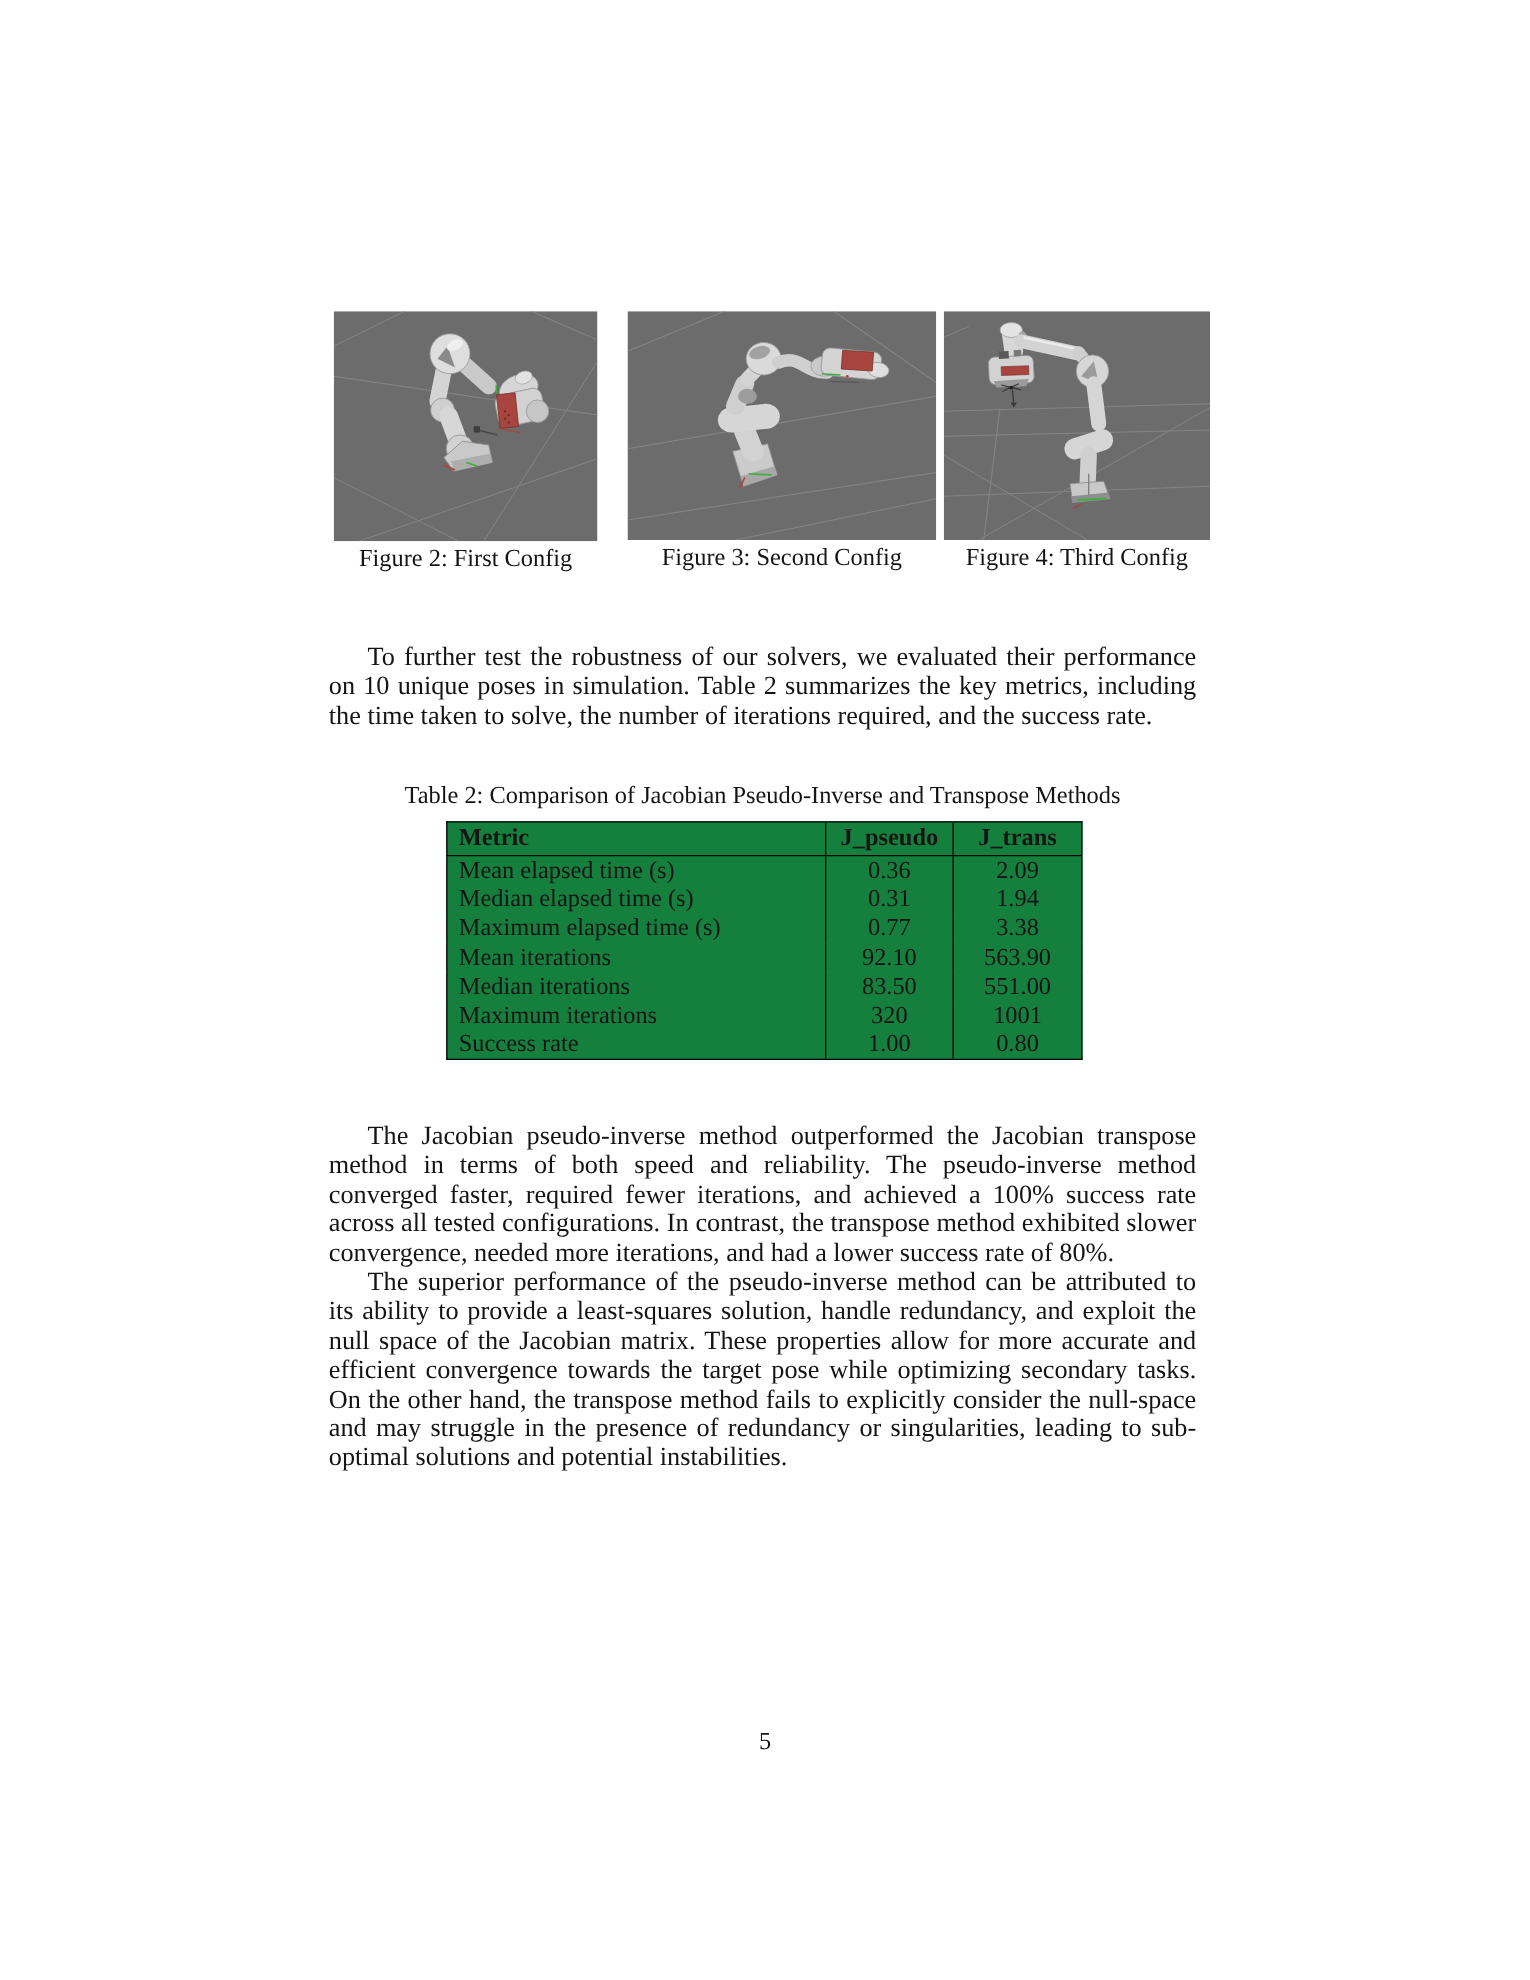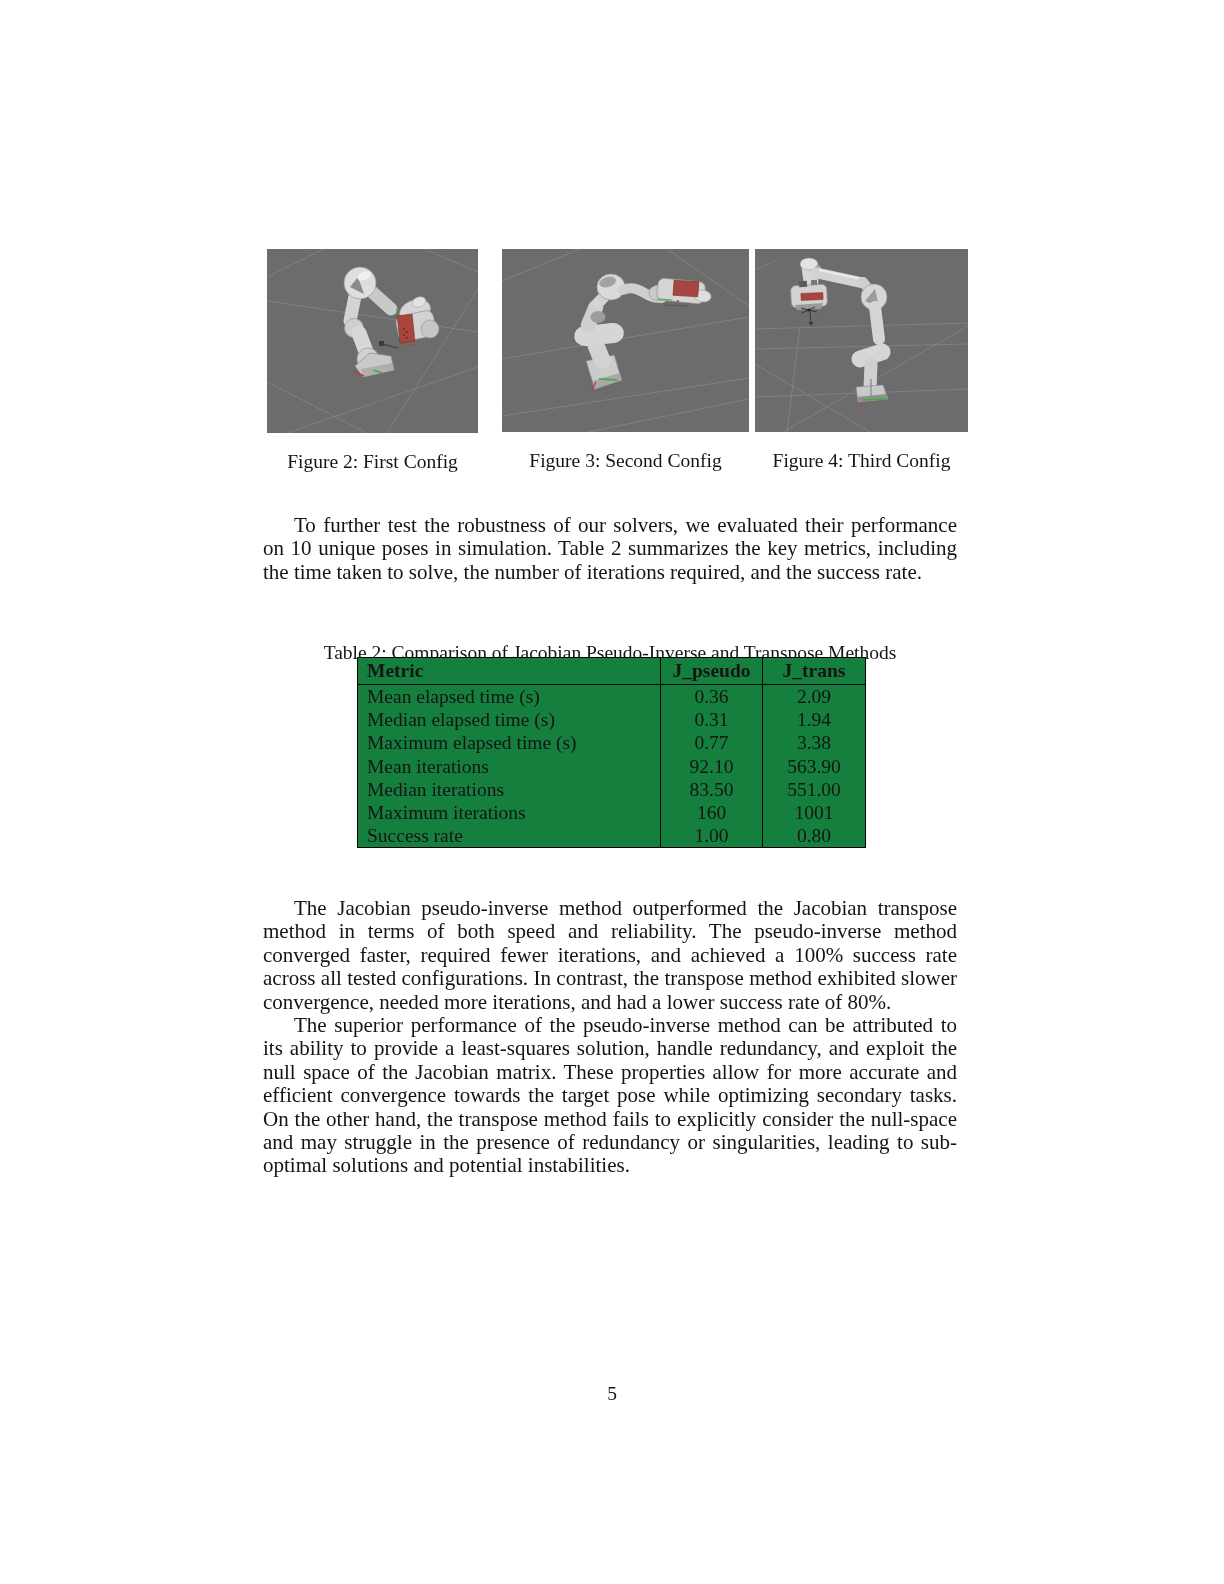--- a/index.html
+++ b/index.html
@@ -17,42 +17,42 @@
   }
 
   
   .fig-col { position: absolute; top: 249px; }
   #fig-col-1 { left: 267px; width: 211px; }
   #fig-col-2 { left: 502px; width: 247px; }
   #fig-col-3 { left: 755px; width: 213px; }
   .fig-col svg { display: block; width: 100%; height: 184px; }
   #fig-col-2 svg, #fig-col-3 svg { height: 183px; }
   .fig-caption {
-    margin-top: 18px;
+    margin-top: 4px;
     text-align: center;
     font-size: 19.5px;
     white-space: nowrap;
   }
 
   
   .para-block {
     position: absolute;
     left: 263px; width: 694px;
     font-size: 21px;
     line-height: 23.4px;
     text-align: justify;
   }
   .para-block p { text-indent: 31px; }
   #para-1 { top: 514px; }
   #para-23 { top: 897px; }
 
   
   .table-caption {
     position: absolute;
-    top: 642px; left: 263px; width: 694px;
+    top: 626px; left: 263px; width: 694px;
     text-align: center;
     font-size: 19.5px;
     white-space: nowrap;
   }
   table.results {
     position: absolute;
     top: 657px; left: 357px;
     border-collapse: collapse;
     border: 1.3px solid #000;
     font-size: 19.5px;
@@ -257,21 +257,21 @@
         <td class="val val-1">92.10</td>
         <td class="val val-2">563.90</td>
       </tr>
       <tr>
         <td class="metric">Median iterations</td>
         <td class="val val-1">83.50</td>
         <td class="val val-2">551.00</td>
       </tr>
       <tr>
         <td class="metric">Maximum iterations</td>
-        <td class="val val-1">160</td>
+        <td class="val val-1">320</td>
         <td class="val val-2">1001</td>
       </tr>
       <tr>
         <td class="metric">Success rate</td>
         <td class="val val-1">1.00</td>
         <td class="val val-2">0.80</td>
       </tr>
     </tbody>
   </table>
 

